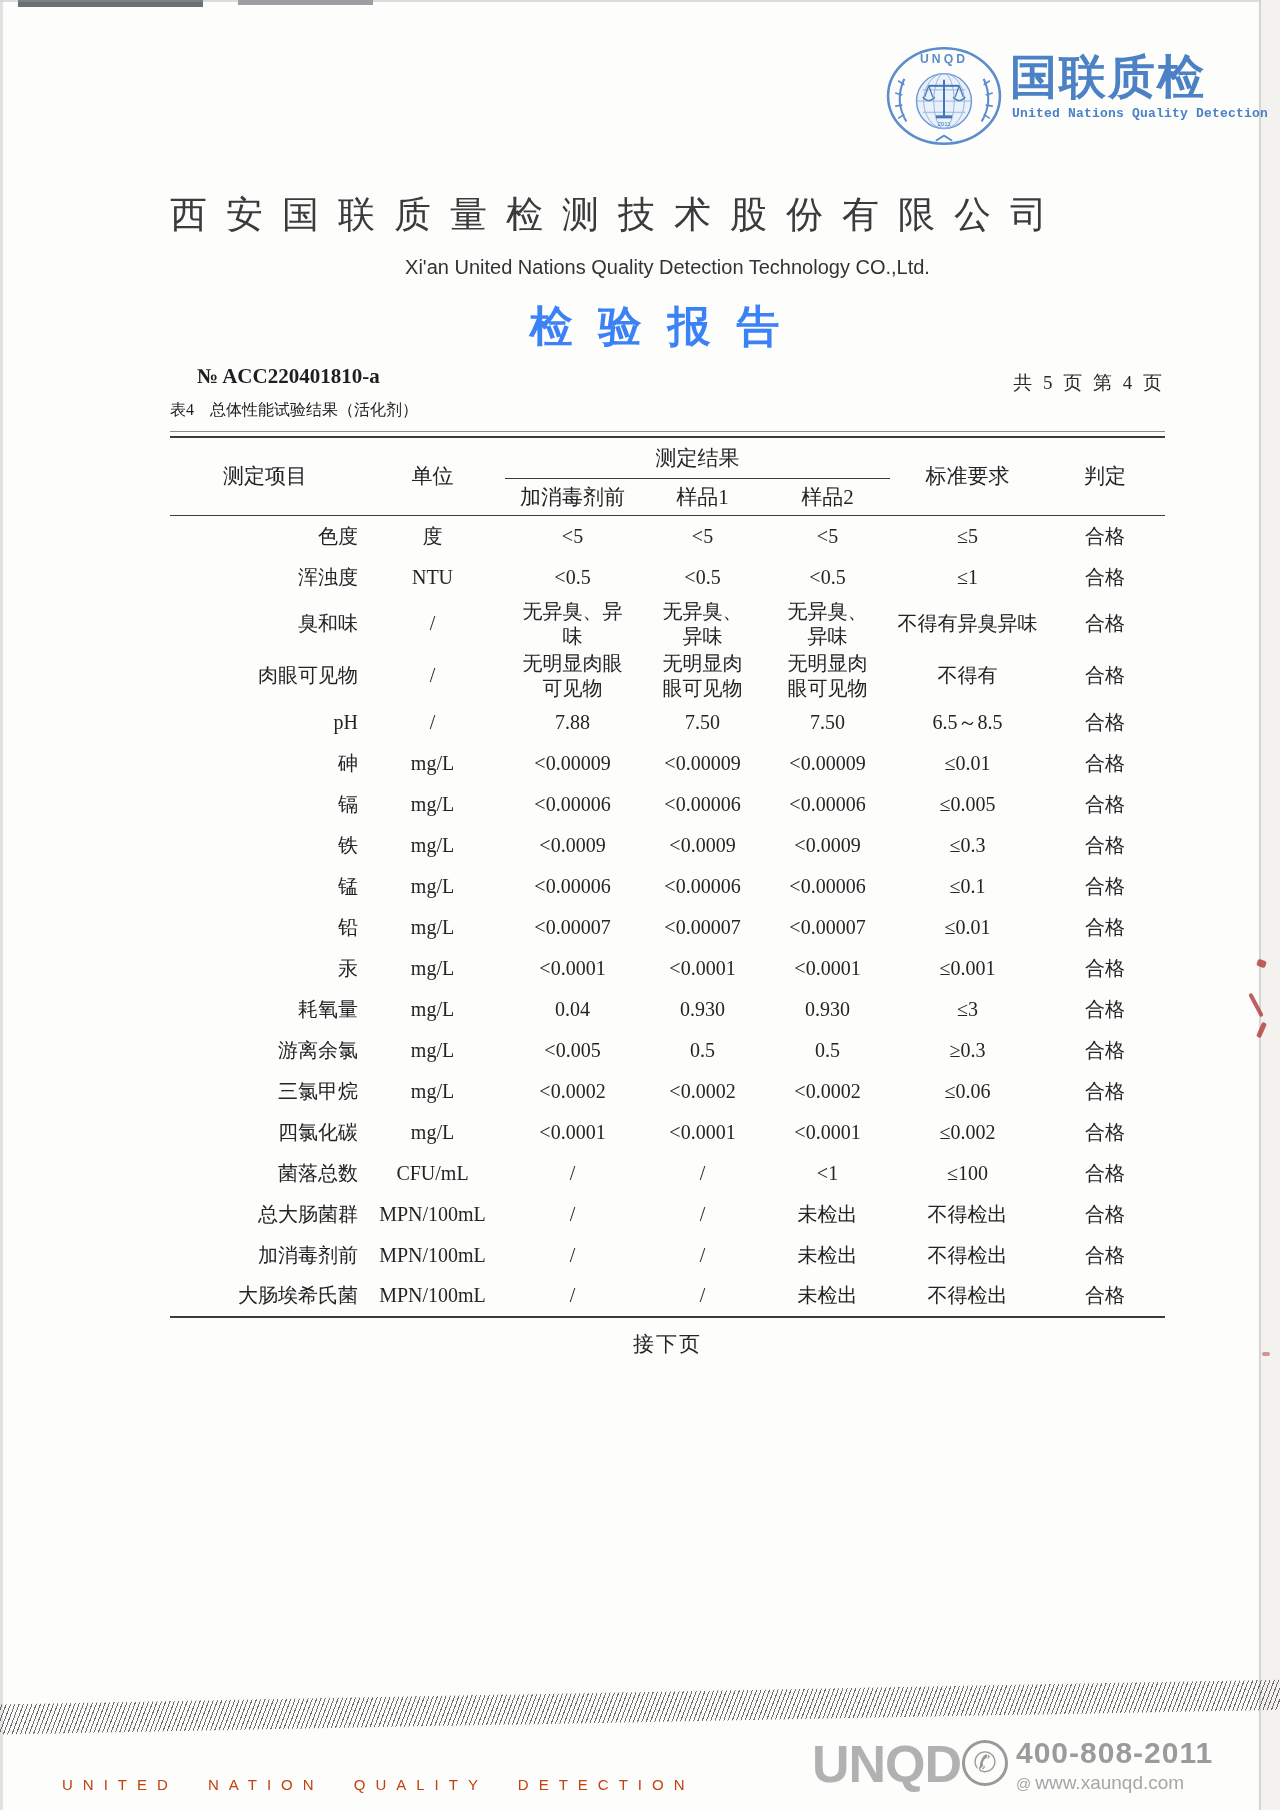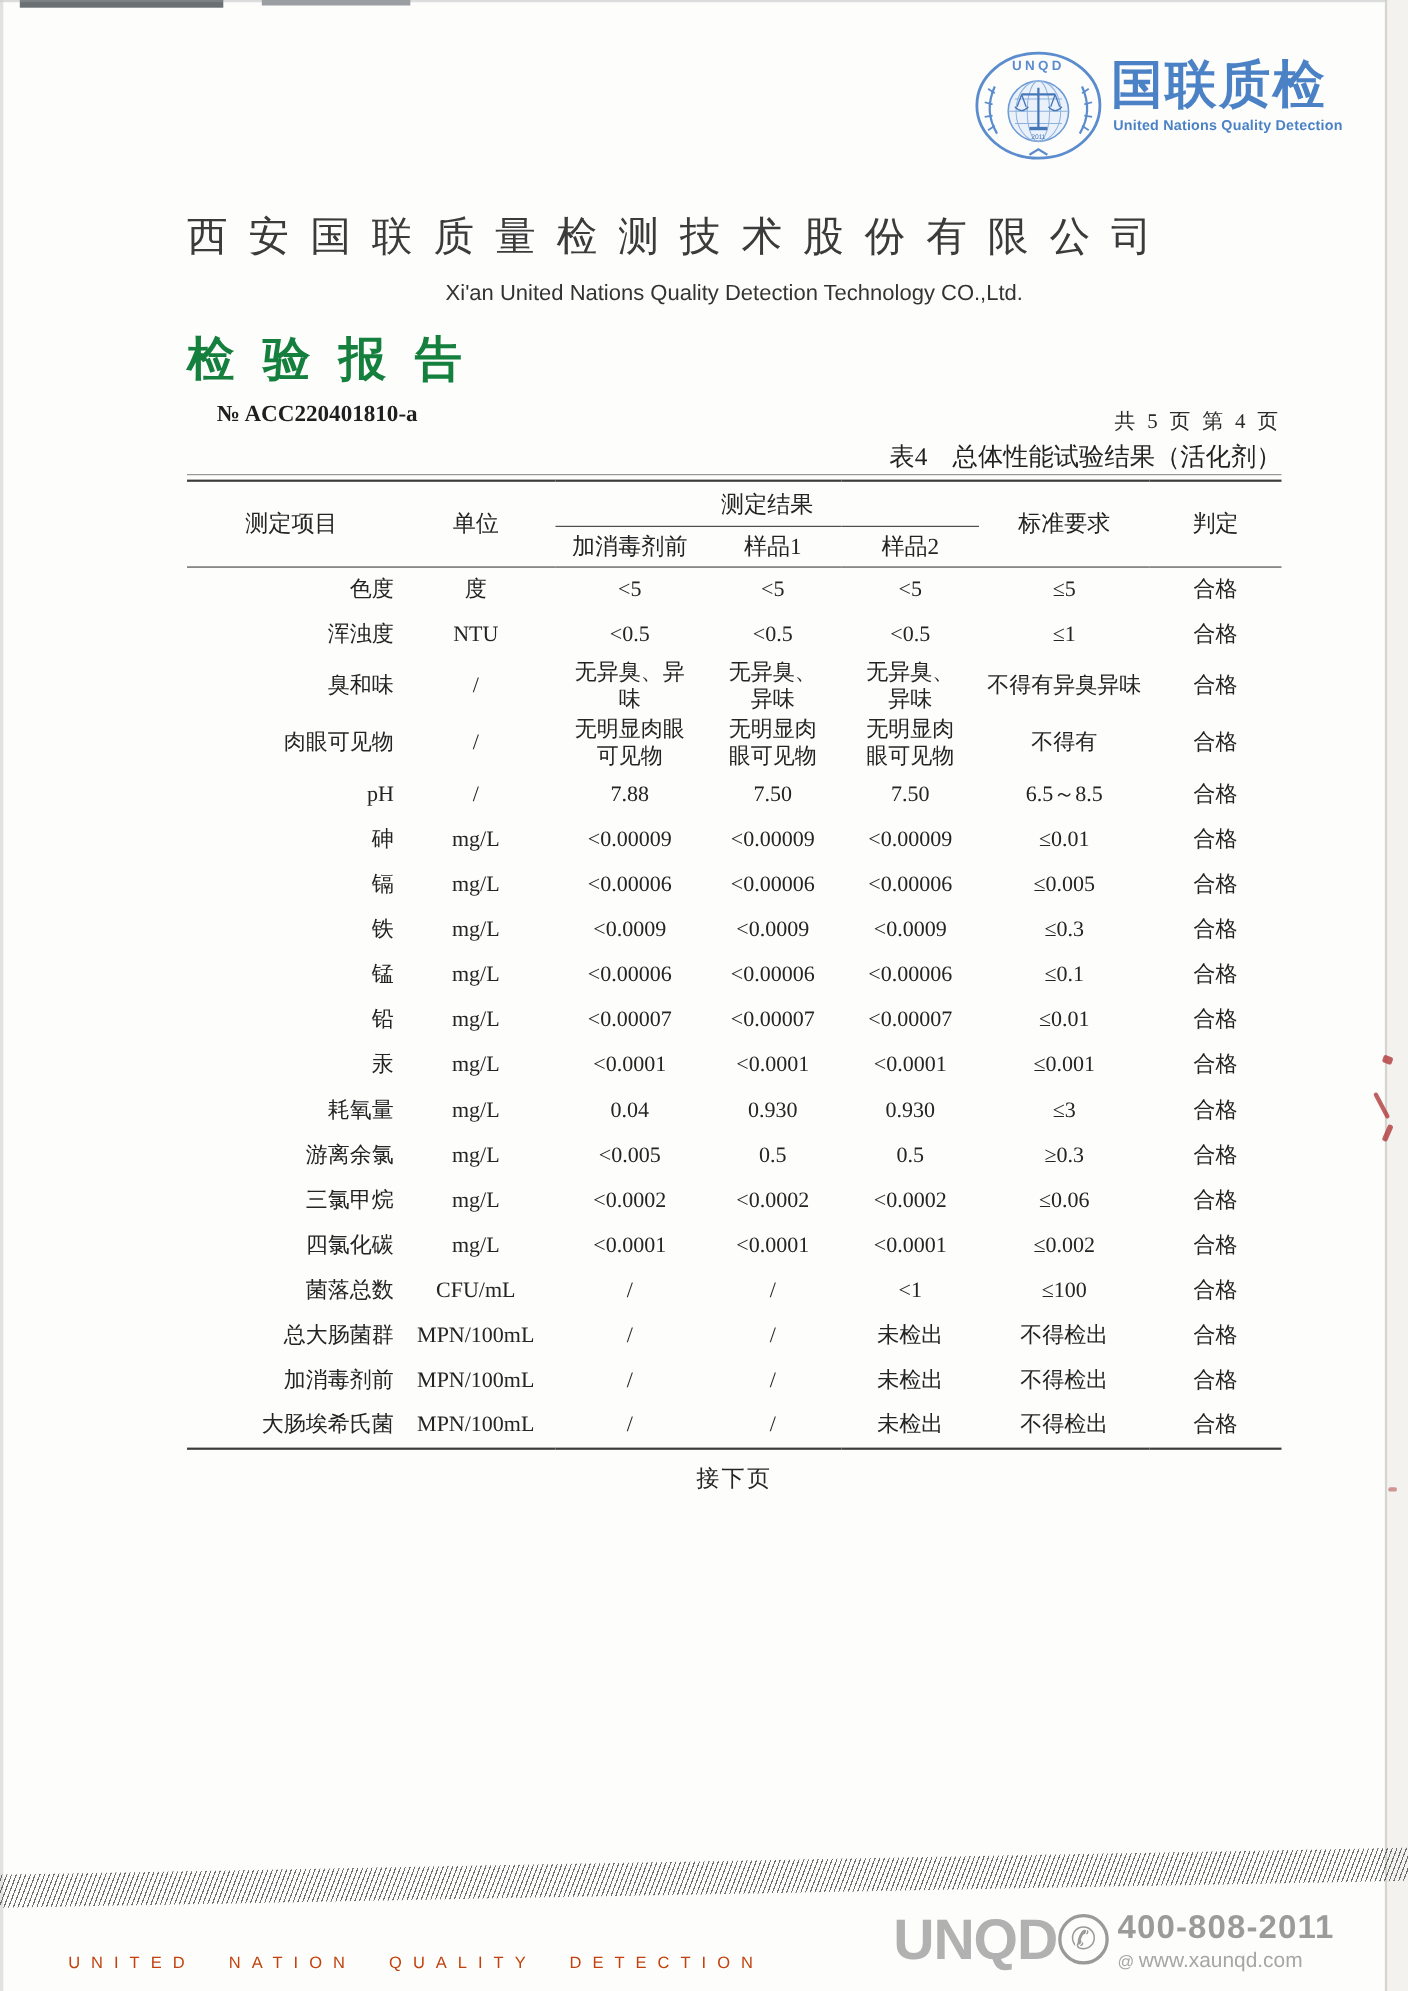--- a/index.html
+++ b/index.html
@@ -16,34 +16,34 @@
   .rm1{left:1257px;top:960px;width:9px;height:7px;transform:rotate(20deg);}
   .rm2{left:1254px;top:992px;width:4px;height:26px;transform:rotate(-28deg);}
   .rm3{left:1259px;top:1022px;width:5px;height:16px;transform:rotate(24deg);}
   .rm4{left:1262px;top:1352px;width:8px;height:4px;opacity:.5;}
 
   
   .logo{position:absolute;left:884px;top:42px;width:330px;height:110px;}
   .emblem{position:absolute;left:0;top:2px;width:120px;height:104px;}
   .brand-cn{position:absolute;left:126px;top:4px;font-family:"Liberation Sans",sans-serif;
             font-size:47px;font-weight:bold;color:#4b82c6;letter-spacing:2px;white-space:nowrap;}
-  .brand-en{position:absolute;left:128px;top:64px;font-family:Liberation Sans, sans-serif;
+  .brand-en{position:absolute;left:128px;top:64px;font-family:Liberation Mono, monospace;
             font-size:13px;font-weight:bold;color:#4b82c6;white-space:nowrap;letter-spacing:.2px;}
 
   .company-cn{position:absolute;left:170px;top:190px;width:995px;text-align:left;
               font-size:37px;letter-spacing:19px;color:#3b3b3b;white-space:nowrap;font-weight:500;}
   .company-en{position:absolute;left:170px;top:256px;width:995px;text-align:center;
               font-family:"Liberation Sans",sans-serif;font-size:20px;color:#333;}
-  .report-title{position:absolute;left:170px;top:298px;width:995px;text-align:left;
-              font-size:43px;font-weight:bold;letter-spacing:26px;color:#15803d;white-space:nowrap;}
+  .report-title{position:absolute;left:170px;top:298px;width:995px;text-align:center;
+              font-size:43px;font-weight:bold;letter-spacing:26px;color:#3b82f6;white-space:nowrap;}
   .report-no{position:absolute;left:197px;top:364px;font-family:Liberation Serif, serif;
               font-size:21px;font-weight:bold;color:#1f1f1f;}
   .page-info{position:absolute;right:115px;top:370px;font-size:19px;color:#2b2b2b;letter-spacing:3px;}
-  .table-caption{position:absolute;left:170px;top:400px;width:995px;text-align:right;
-              font-size:23px;color:#222;}
+  .table-caption{position:absolute;left:170px;top:400px;width:995px;text-align:left;
+              font-size:16px;color:#222;}
 
   
   .tablewrap{position:absolute;left:170px;top:431px;width:995px;border-top:1px solid #8c8c8c;padding-top:4px;}
   table{width:995px;border-collapse:collapse;table-layout:fixed;
         border-top:2px solid #3c3c3c;border-bottom:2px solid #3c3c3c;}
   th,td{font-weight:normal;text-align:center;vertical-align:middle;padding:1px 2px;
         font-size:20px;color:#242424;line-height:1.25;}
   thead th{font-size:21px;}
   thead tr.r1 th{height:38px;}
   thead tr.r2 th{height:34px;}

